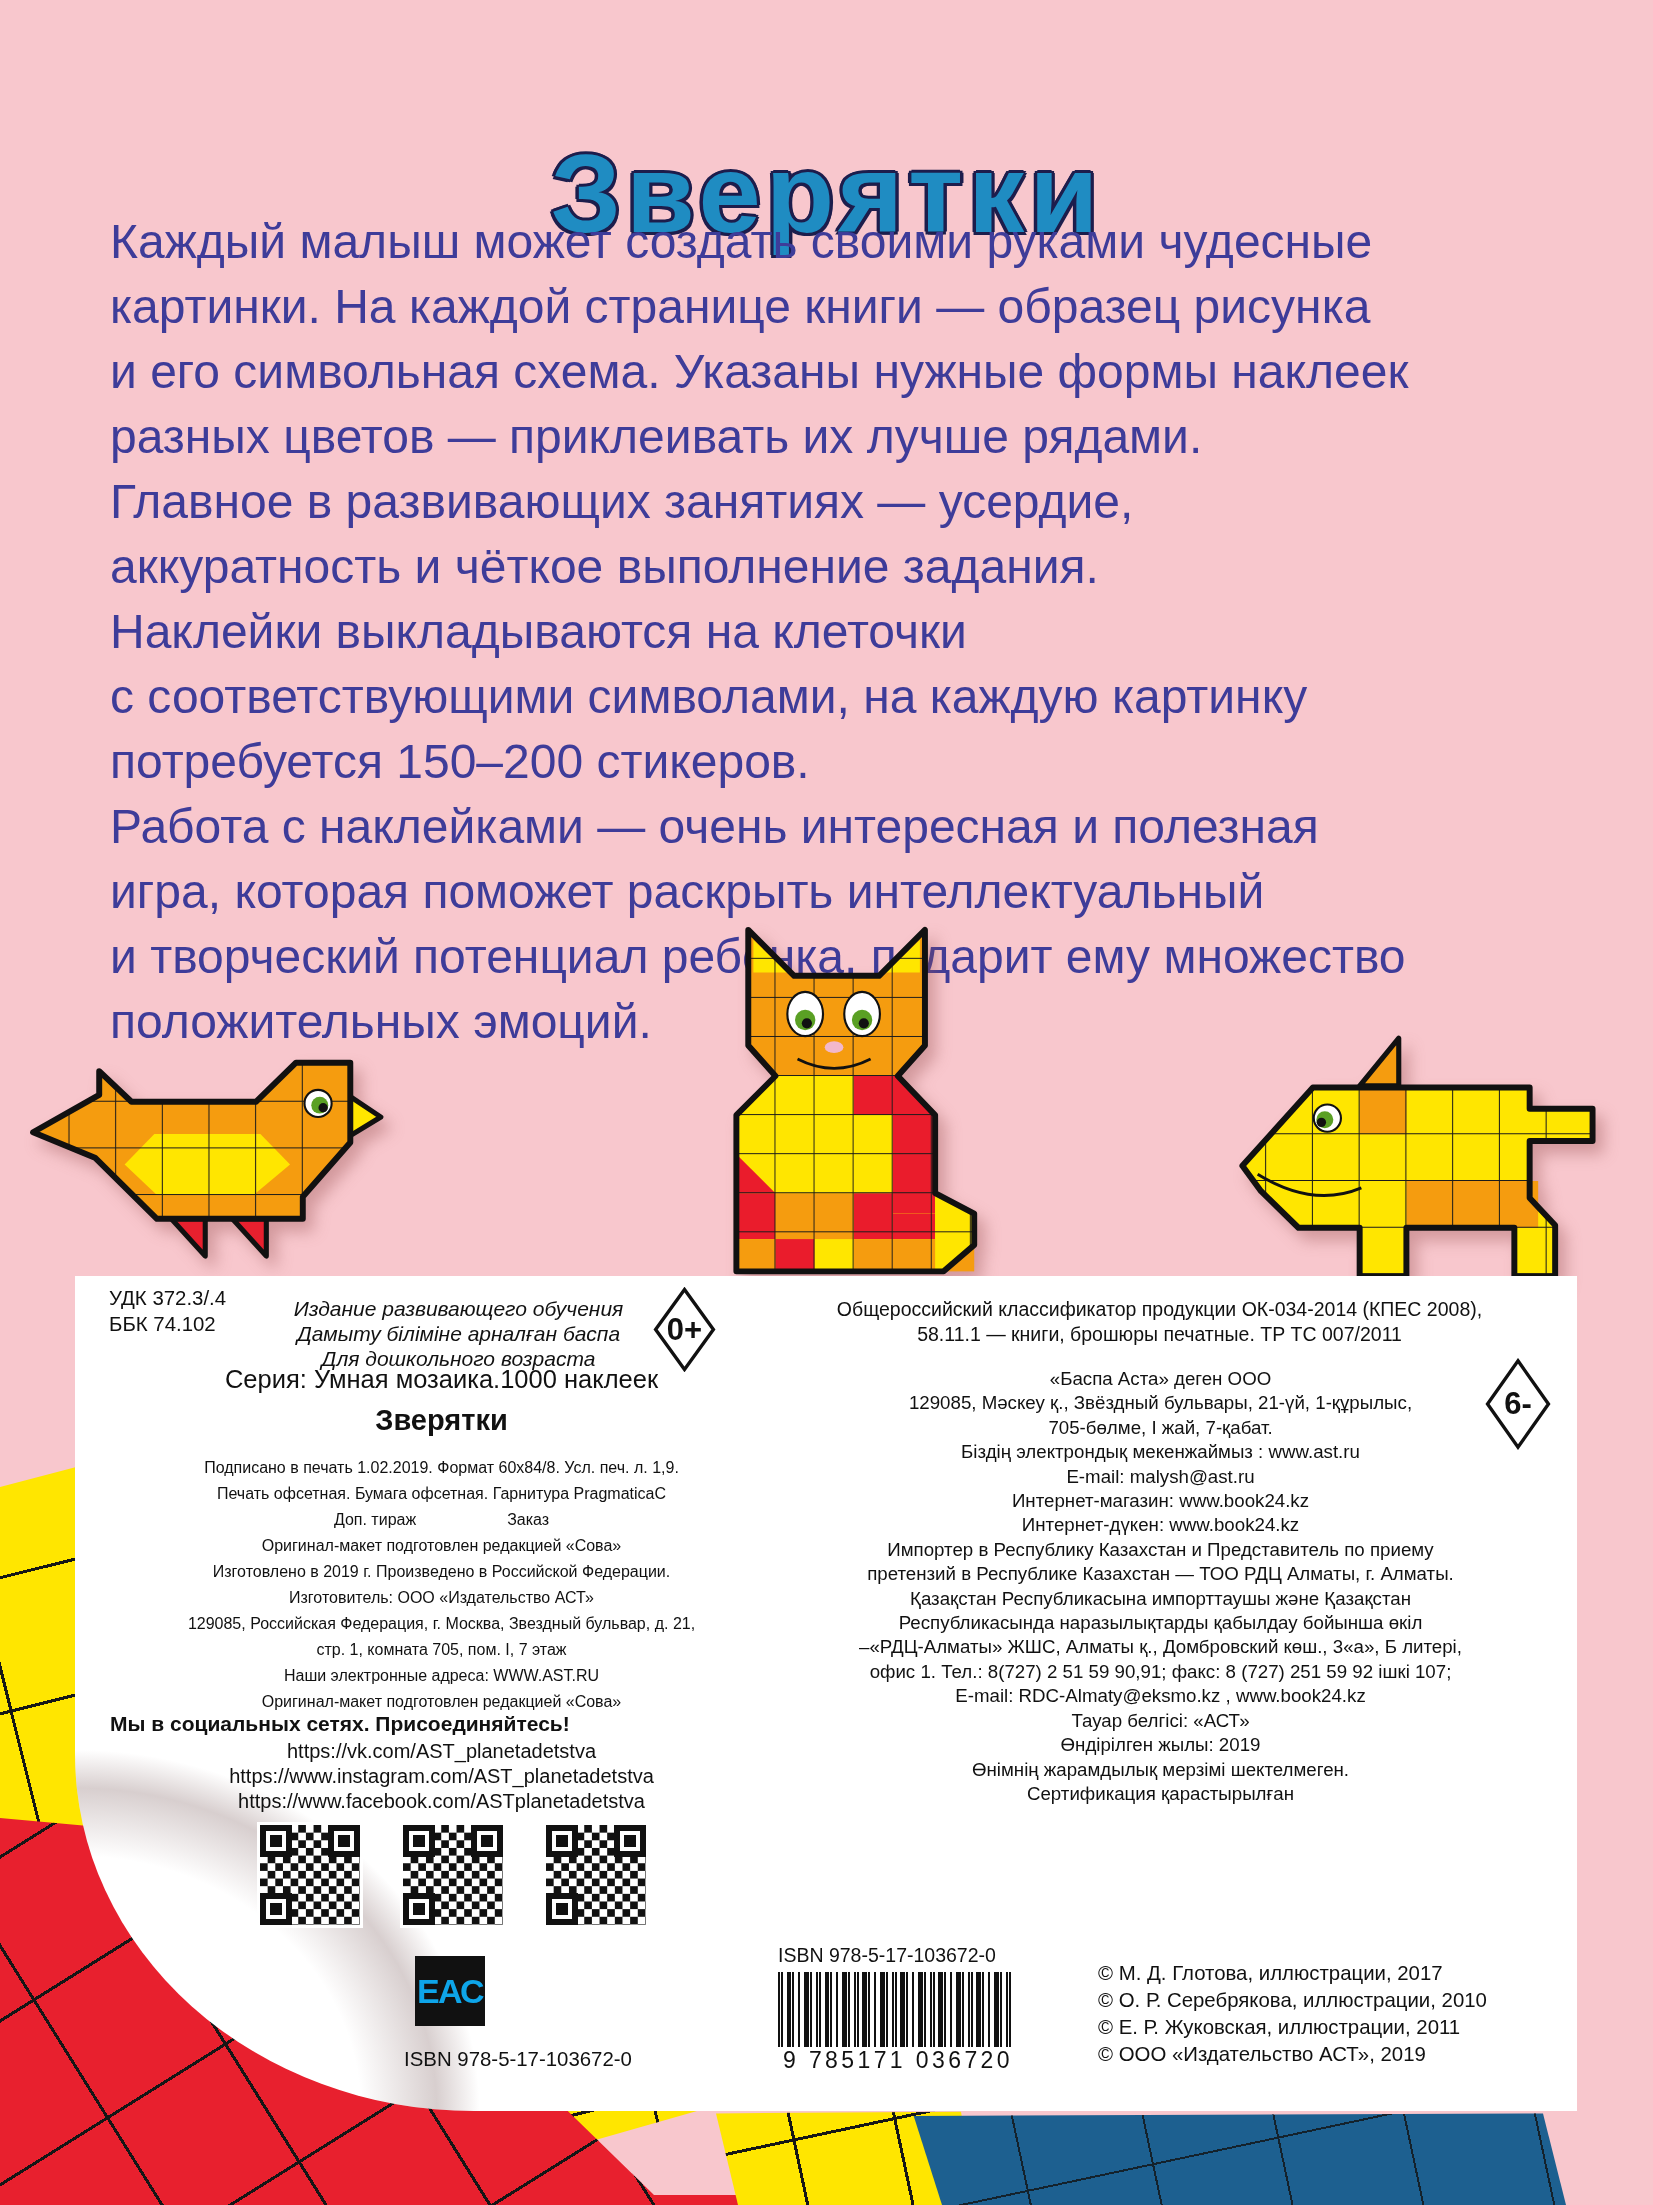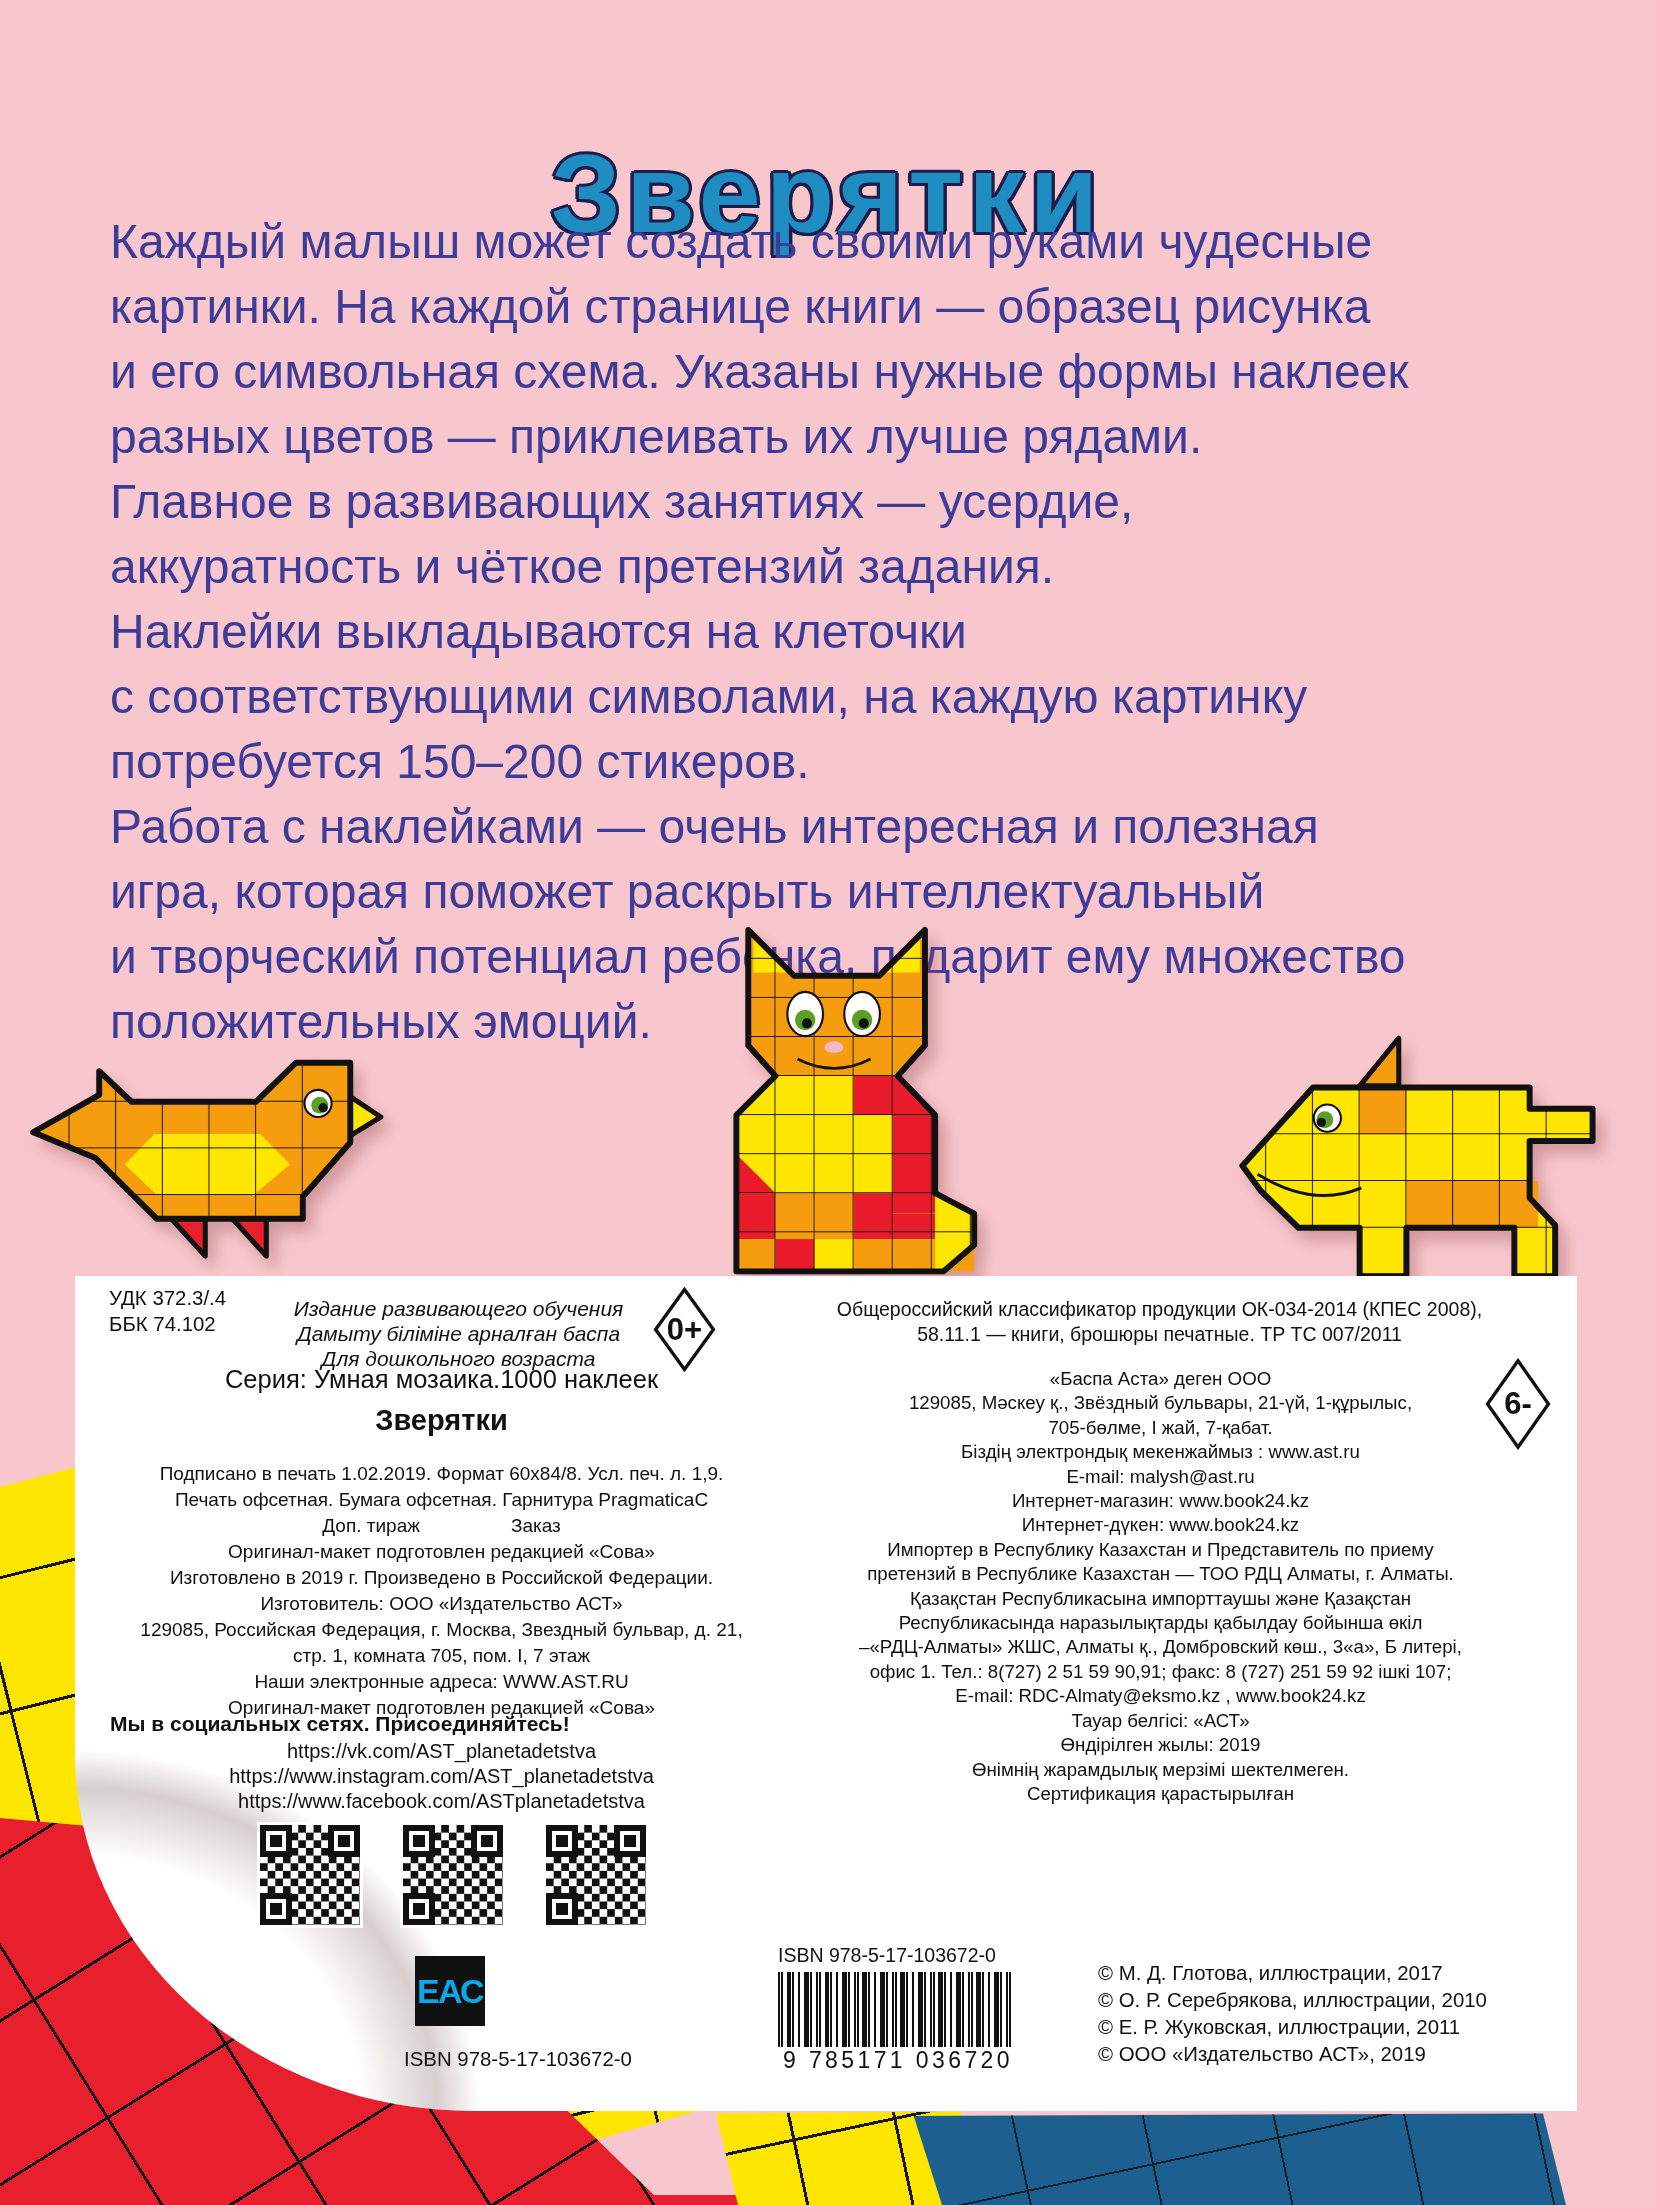--- a/index.html
+++ b/index.html
@@ -48,21 +48,21 @@
          background:radial-gradient(ellipse 476px 425px at 0% 100%,
                     rgba(0,0,0,0) 60%,rgba(125,95,95,.30) 76%,rgba(255,255,255,0) 85%);}
 
   .ptext{position:absolute;color:#111;}
   .udk{left:109px;top:1285px;font-size:20.4px;line-height:26px;}
   .edition{left:212px;top:1287px;width:493px;text-align:center;font-style:italic;
            font-size:21px;line-height:25px;margin-top:9px;}
   .series{left:110px;top:1365px;width:663px;text-align:center;font-size:25.5px;}
   .booktitle{left:110px;top:1404px;width:663px;text-align:center;font-size:29px;font-weight:bold;}
   .printblock{left:93px;top:1455px;width:697px;text-align:center;
-              font-size:19px;line-height:26px;margin-top:6px;}
+              font-size:16px;line-height:26px;}
   .tirazh-row{display:flex;justify-content:center;gap:91px;}
   .socialhead{left:110px;top:1712px;width:663px;text-align:left;font-size:21px;font-weight:bold;}
   .sociallinks{left:110px;top:1739px;width:663px;text-align:center;font-size:20px;line-height:25px;}
   .isbn-left{left:280px;top:2048px;width:476px;text-align:center;font-size:20.4px;}
 
   .classifier{left:824px;top:1297px;width:671px;text-align:center;font-size:19.5px;line-height:25px;}
   .rightblock{left:829px;top:1367px;width:663px;text-align:center;font-size:18.7px;line-height:24.4px;}
 
   .copyrights{left:1098px;top:1960px;width:442px;font-size:20.4px;line-height:27px;}
 
@@ -105,21 +105,21 @@
 <div class="page">
 
   <h1 class="title">Зверятки</h1>
 
   <div class="intro">
     <div>Каждый малыш может создать своими руками чудесные</div>
     <div>картинки. На каждой странице книги — образец рисунка</div>
     <div>и его символьная схема. Указаны нужные формы наклеек</div>
     <div>разных цветов — приклеивать их лучше рядами.</div>
     <div>Главное в развивающих занятиях — усердие,</div>
-    <div>аккуратность и чёткое претензий задания.</div>
+    <div>аккуратность и чёткое выполнение задания.</div>
     <div>Наклейки выкладываются на клеточки</div>
     <div>с соответствующими символами, на каждую картинку</div>
     <div>потребуется 150–200 стикеров.</div>
     <div>Работа с наклейками — очень интересная и полезная</div>
     <div>игра, которая поможет раскрыть интеллектуальный</div>
     <div>и творческий потенциал ребёнка, подарит ему множество</div>
     <div>положительных эмоций.</div>
   </div>
 
   <div class="animal animal-bird">

